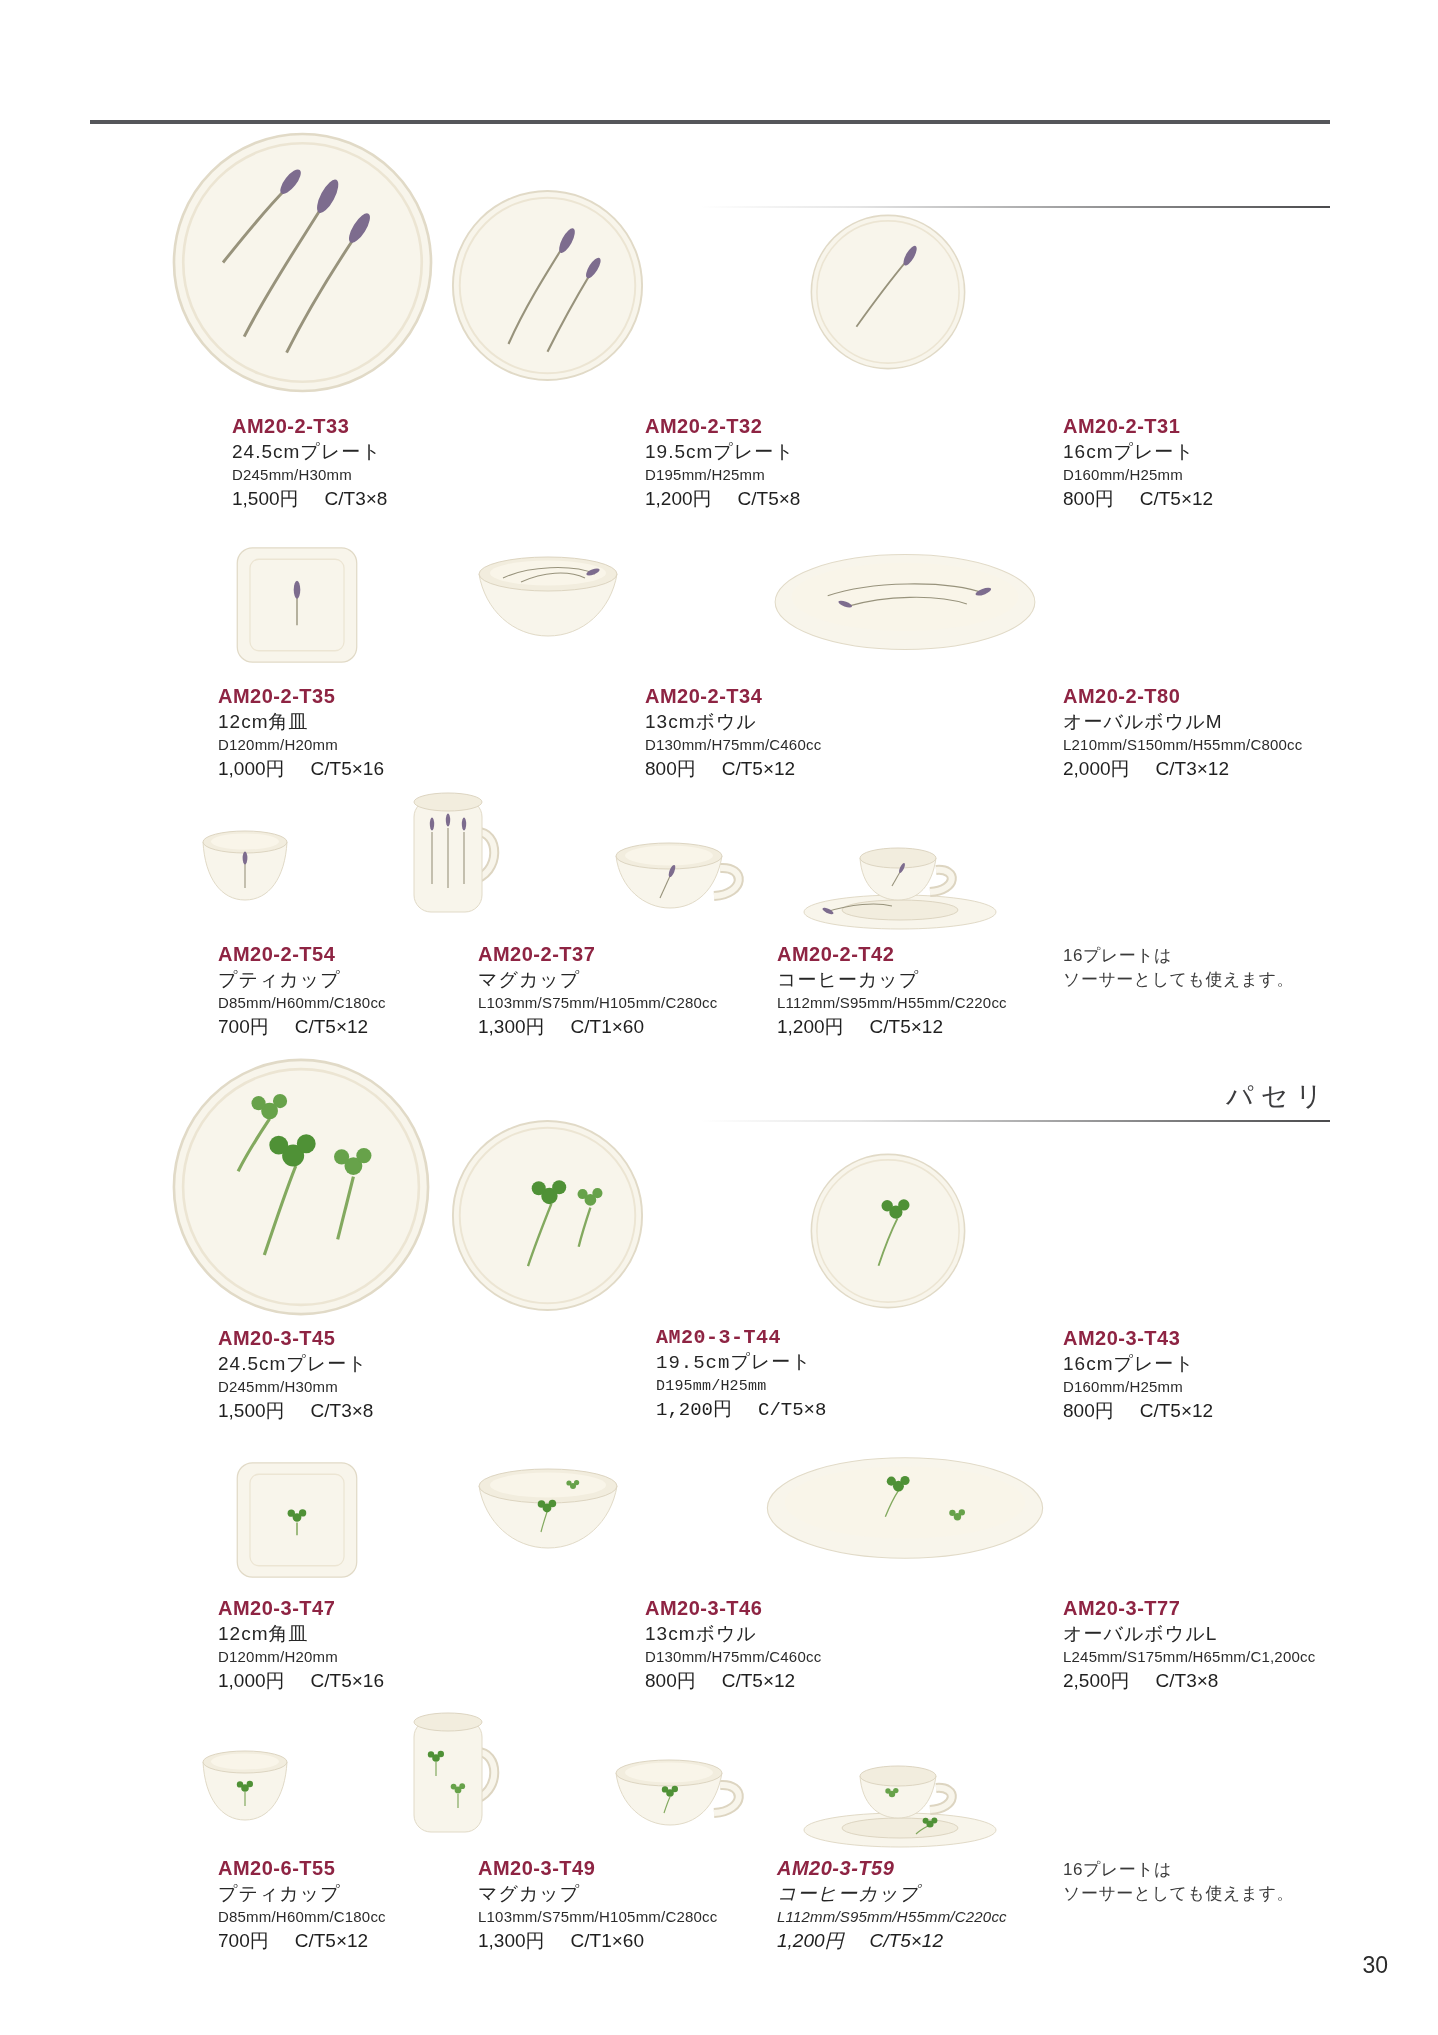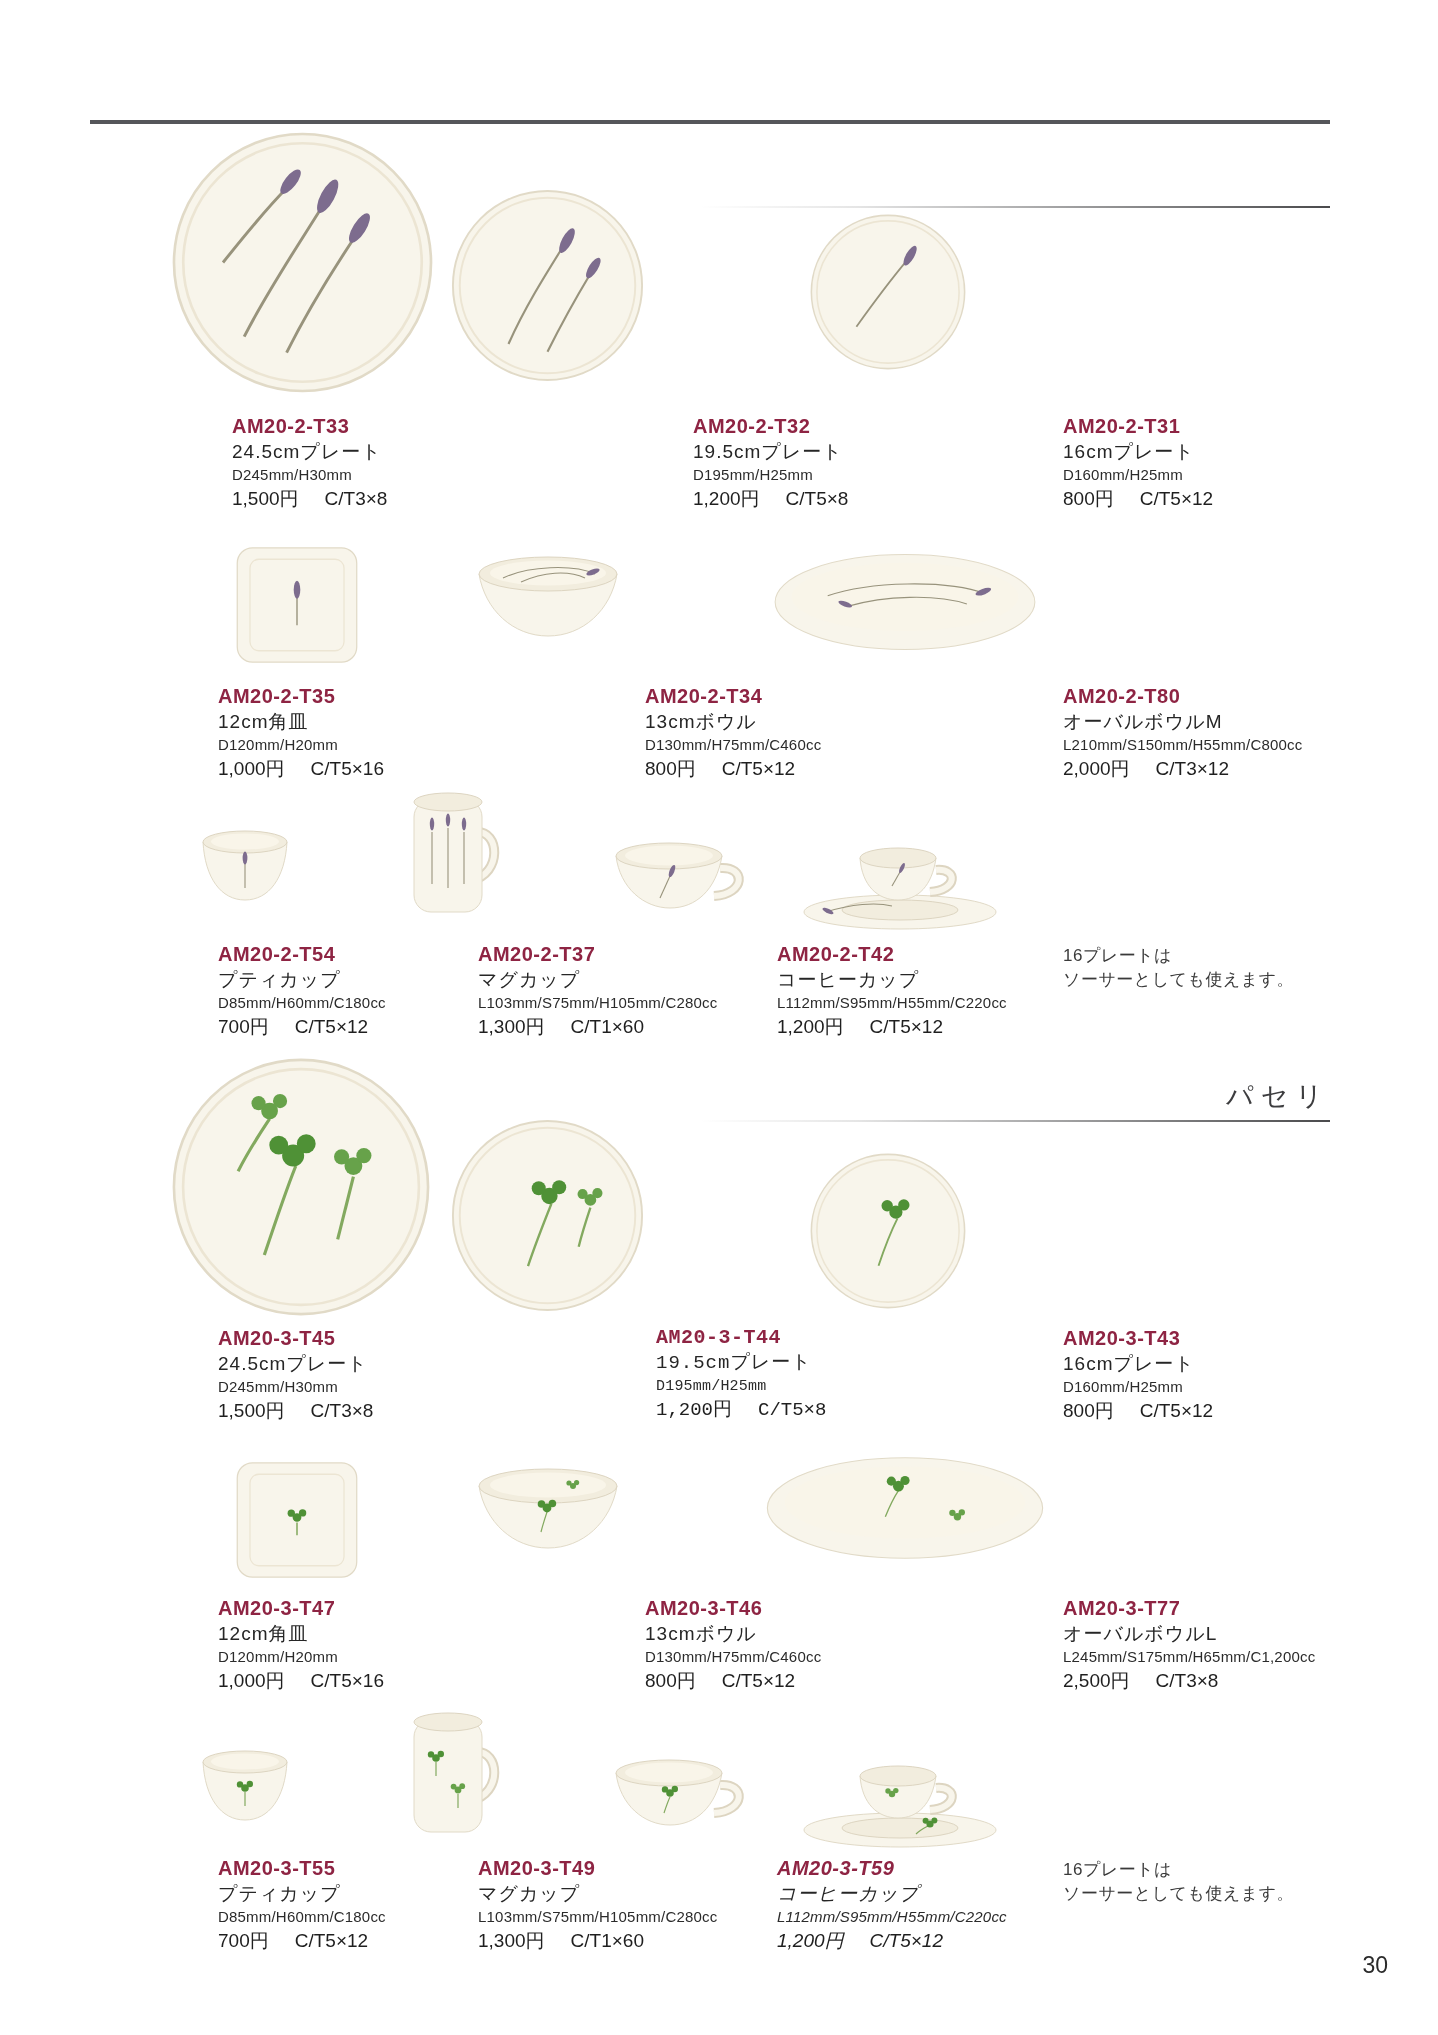--- a/index.html
+++ b/index.html
@@ -85,21 +85,21 @@
         <g class="lv-stem">
             <path d="M30 80 C38 62 48 46 58 30"></path>
             <path d="M50 84 C58 68 66 54 72 44"></path>
           </g>
         <g class="lv-head">
             <ellipse cx="60" cy="27" rx="2.6" ry="7" transform="rotate(28 60 27)"></ellipse>
             <ellipse cx="73.5" cy="41" rx="2.3" ry="6" transform="rotate(32 73.5 41)"></ellipse>
           </g>
       </svg>
     </div>
-    <div class="info" style="left:645px;top:413px;margin-left:48px;">
+    <div class="info" style="left:645px;top:413px;">
       <div class="code">AM20-2-T32</div>
       <div class="pname">19.5cmプレート</div>
       <div class="dims">D195mm/H25mm</div>
       <div class="price"><span>1,200円</span><span class="carton">C/T5×8</span></div>
     </div>
   </div>
 
   <div class="product">
     <div class="img" style="left:809px;top:213px;width:158px;height:158px;">
       <svg viewBox="0 0 100 100">
@@ -428,21 +428,21 @@
           <ellipse class="well" cx="56" cy="19.5" rx="34" ry="8"></ellipse>
         <path class="pa-stem" d="M56 64 C56 58 56 54 56 50"></path>
         <g class="pa-leaf">
             <circle cx="56" cy="46" r="3.8"></circle>
             <circle cx="51" cy="42.4" r="3.2"></circle>
             <circle cx="60.8" cy="42" r="3.2"></circle>
           </g>
       </svg>
     </div>
     <div class="info" style="left:218px;top:1855px;">
-      <div class="code">AM20-3-T55</div>
+      <div class="code">AM20-6-T55</div>
       <div class="pname">プティカップ</div>
       <div class="dims">D85mm/H60mm/C180cc</div>
       <div class="price"><span>700円</span><span class="carton">C/T5×12</span></div>
     </div>
   </div>
 
   <div class="product">
     <div class="img" style="left:394px;top:1704px;width:112px;height:142px;">
       <svg viewBox="0 0 112 142">
           <path class="handle-o" d="M82 48 C106 46 108 90 78 96"></path>

